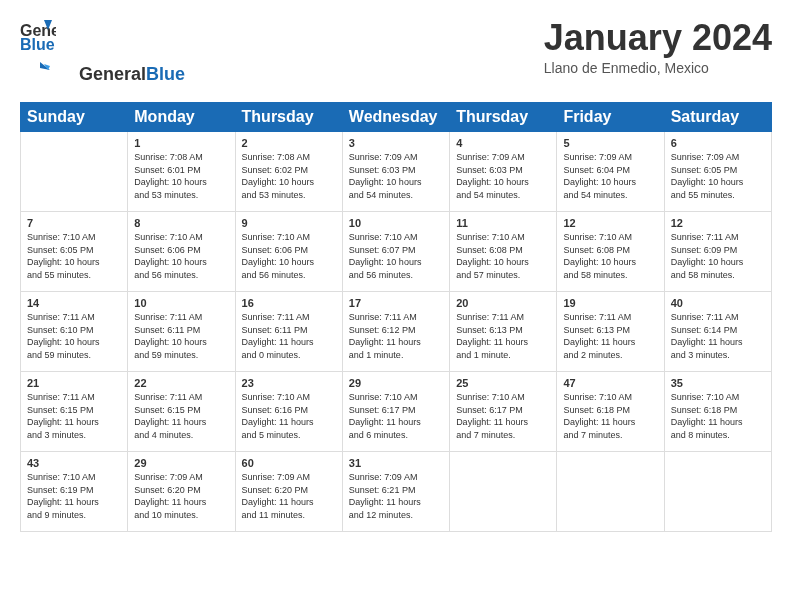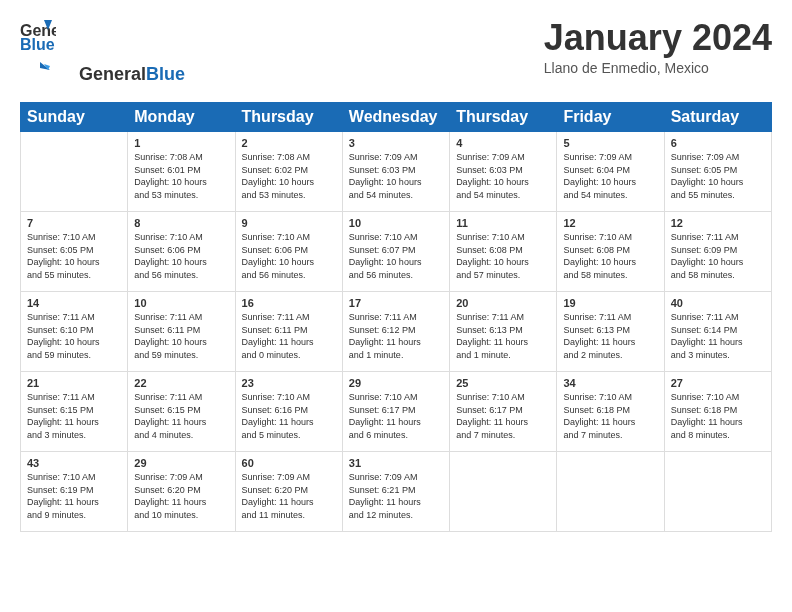--- a/index.html
+++ b/index.html
@@ -307,28 +307,28 @@
 and 6 minutes.</div>
           </td>
           <td>
             <span class="day-num">25</span>
             <div class="day-info" style="white-space: pre-line;">Sunrise: 7:10 AM
 Sunset: 6:17 PM
 Daylight: 11 hours
 and 7 minutes.</div>
           </td>
           <td>
-            <span class="day-num">34</span>
+            <span class="day-num">47</span>
             <div class="day-info" style="white-space: pre-line;">Sunrise: 7:10 AM
 Sunset: 6:18 PM
 Daylight: 11 hours
 and 7 minutes.</div>
           </td>
           <td>
-            <span class="day-num">27</span>
+            <span class="day-num">35</span>
             <div class="day-info" style="white-space: pre-line;">Sunrise: 7:10 AM
 Sunset: 6:18 PM
 Daylight: 11 hours
 and 8 minutes.</div>
           </td>
         </tr>
         <tr>
           <td>
             <span class="day-num">43</span>
             <div class="day-info" style="white-space: pre-line;">Sunrise: 7:10 AM

